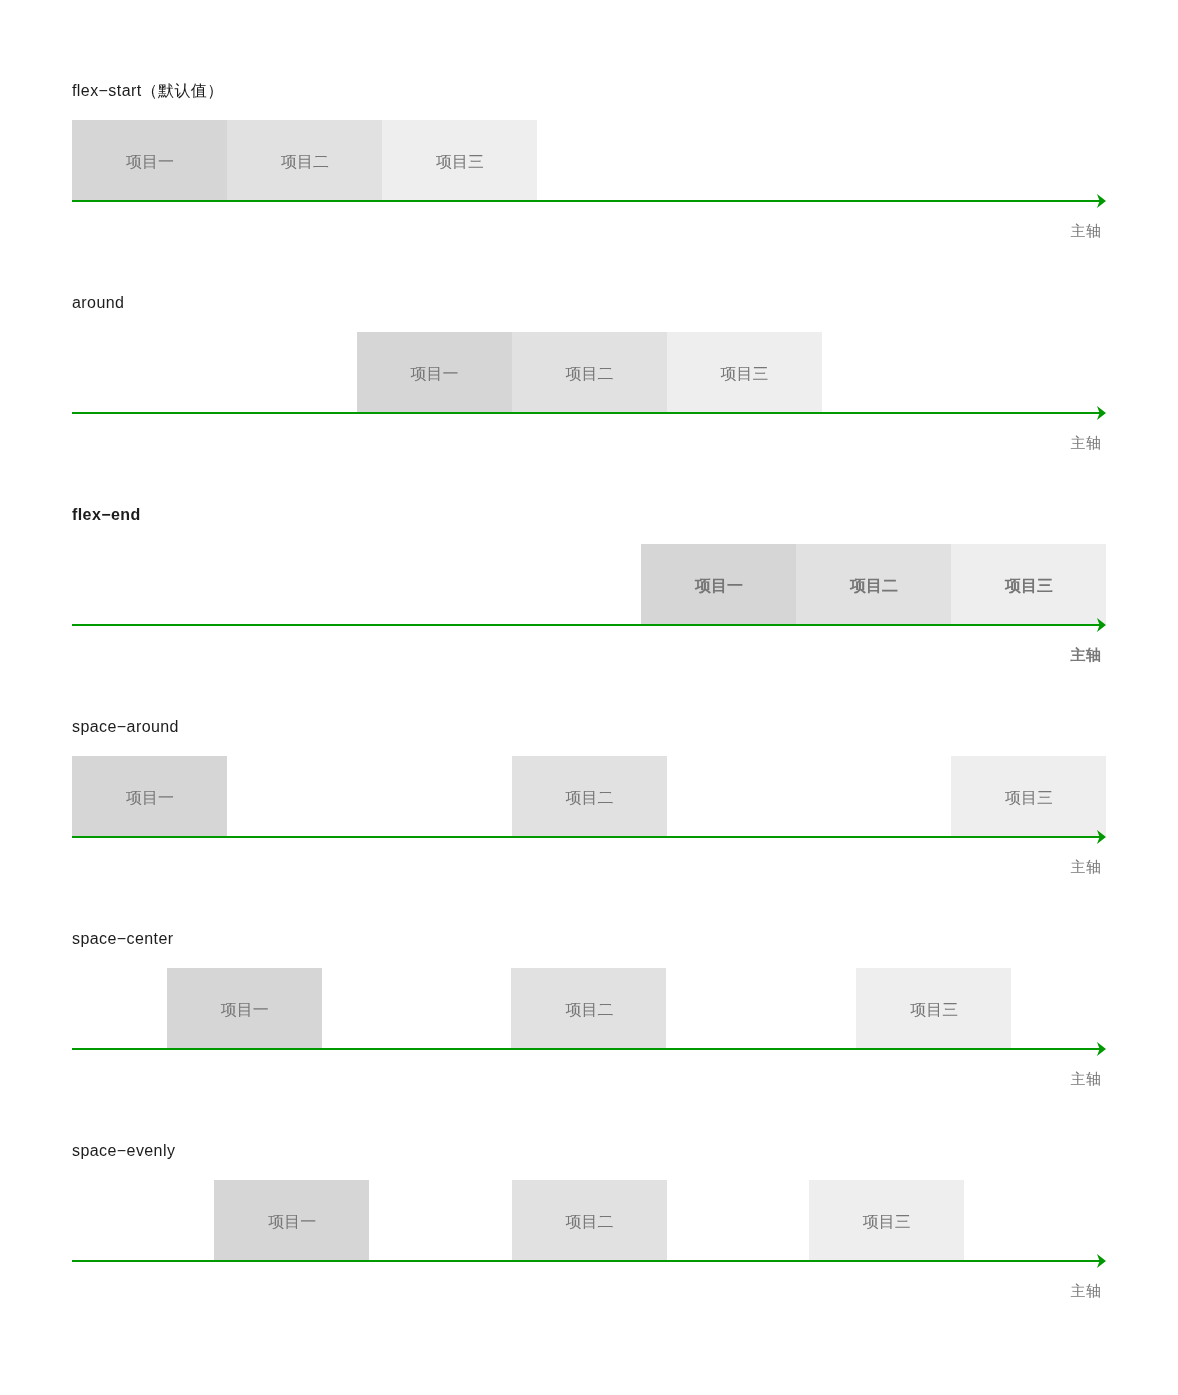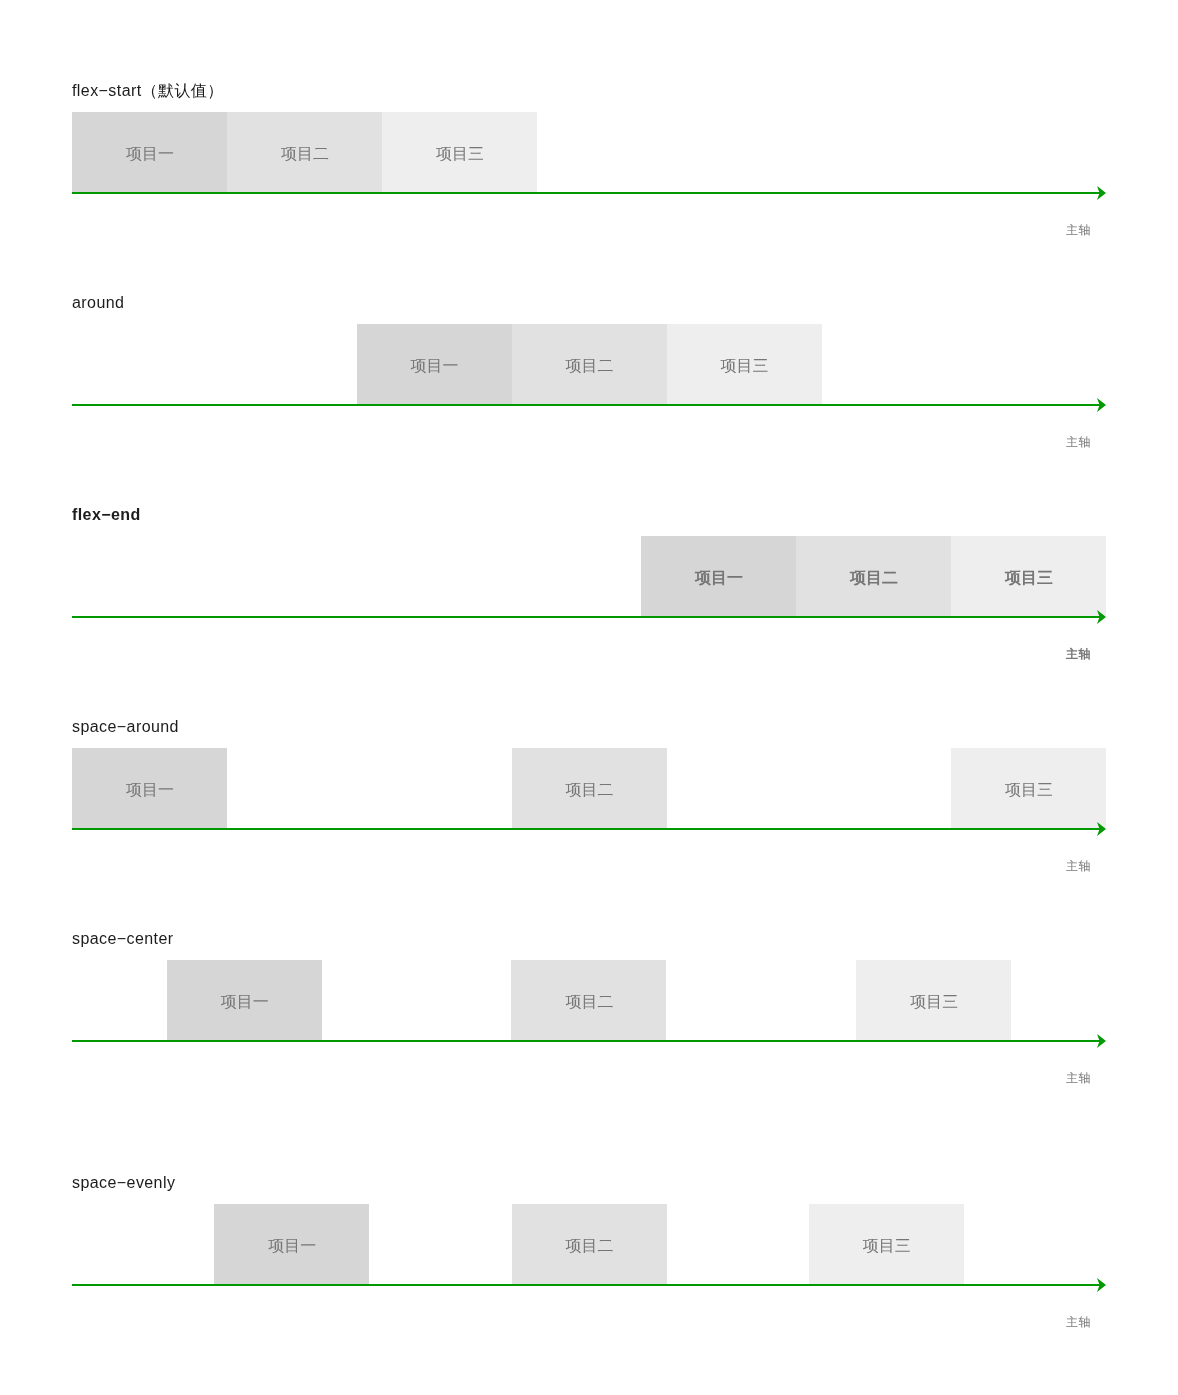--- a/index.html
+++ b/index.html
@@ -26,37 +26,37 @@
     position: absolute;
     left: 72px;
     width: 1034px;
     height: 180px;
   }
   .row-1 { top: 82px; }
   .row-2 { top: 294px; }
   .row-3 { top: 506px; font-weight: bold; }
   .row-4 { top: 718px; }
   .row-5 { top: 930px; }
-  .row-6 { top: 1142px; margin-top: 32px; }
+  .row-6 { top: 1142px; }
 
   .row-label {
     position: absolute;
     left: 0;
     top: 1px;
     font-size: 16px;
     line-height: 16px;
     color: #1c1c1c;
     letter-spacing: 0.42px;
     white-space: nowrap;
   }
 
   .track {
     position: absolute;
     left: 0;
-    top: 30px;
+    top: 38px;
     width: 1034px;
     height: 82px;
   }
 
   .boxes {
     position: absolute;
     left: 0;
     top: 0;
     width: 1034px;
     height: 80px;
@@ -91,22 +91,22 @@
     height: 18px;
     overflow: visible;
   }
   .axis svg { display: block; overflow: visible; }
 
   .axis-label {
     position: absolute;
     left: 994px;
     top: 141px;
     width: 40px;
-    text-align: left;
-    font-size: 12px;
+    text-align: center;
+    font-size: 15px;
     line-height: 15px;
     color: #787878;
     letter-spacing: 0.5px;
     white-space: nowrap;
   }
 
   
   .jc-flex-start    { justify-content: flex-start; }
   .jc-center        { justify-content: center; }
   .jc-flex-end      { justify-content: flex-end; }

